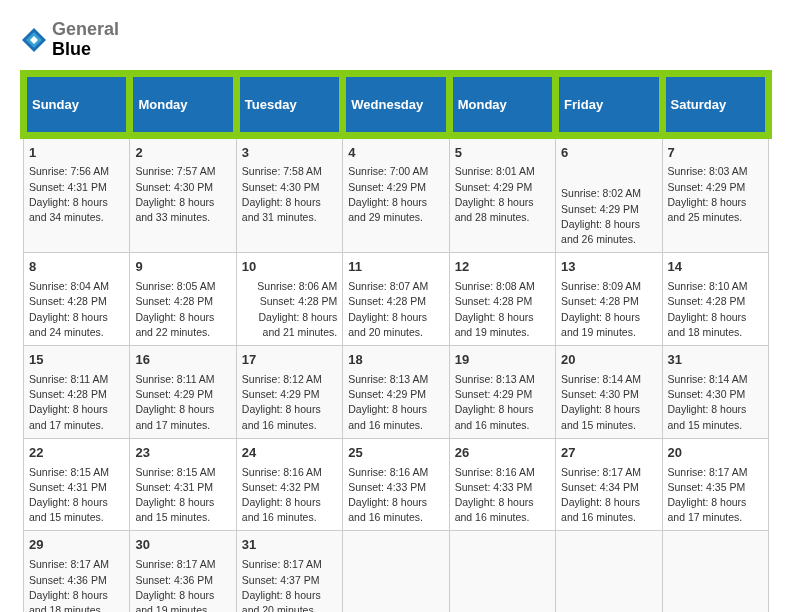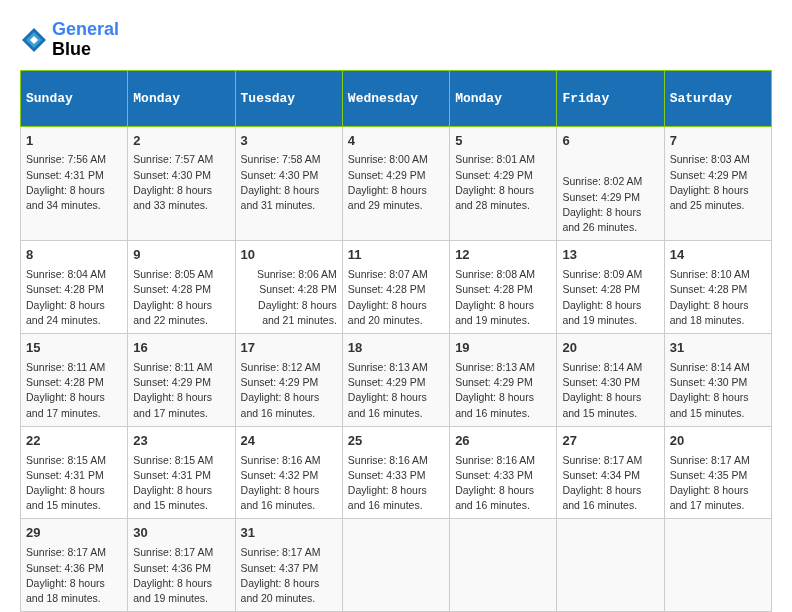--- a/index.html
+++ b/index.html
@@ -21,21 +21,21 @@
       align-items: center;
       gap: 4px;
     }
     .logo-text {
       font-size: 18px;
       font-weight: bold;
       color: #333;
       line-height: 1.1;
     }
     .logo-text span {
-      color: #3b82f6;
+      color: #737373;
     }
     .logo-icon {
       width: 28px;
       height: 28px;
     }
     .title-block {
       text-align: right;
     }
     .title-block h1 {
       font-size: 32px;
@@ -52,22 +52,21 @@
       border-collapse: collapse;
       font-size: 11px;
     }
     thead tr th {
       background-color: #1a6fb5;
       color: #fff;
       padding: 20px 5px;
       font-size: 13px;
       font-weight: bold;
       text-align: left;
-      border: 1px solid #84cc16;
-      font-family: Liberation Mono, monospace;
+      border: 7px solid #84cc16;
     }
     tbody tr td {
       border: 1px solid #ccc;
       padding: 5px;
       vertical-align: top;
       min-height: 80px;
       color: #333;
       line-height: 1.45;
     }
     tbody tr:nth-child(odd) td {
@@ -141,21 +140,21 @@
         </td>
         <td>
           <span class="day-num">3</span>
           <div class="day-info" style="white-space: pre-line;">Sunrise: 7:58 AM
 Sunset: 4:30 PM
 Daylight: 8 hours
 and 31 minutes.</div>
         </td>
         <td>
           <span class="day-num">4</span>
-          <div class="day-info" style="white-space: pre-line;">Sunrise: 8:00 AM
+          <div class="day-info" style="white-space: pre-line;">Sunrise: 7:00 AM
 Sunset: 4:29 PM
 Daylight: 8 hours
 and 29 minutes.</div>
         </td>
         <td>
           <span class="day-num">5</span>
           <div class="day-info" style="white-space: pre-line;">Sunrise: 8:01 AM
 Sunset: 4:29 PM
 Daylight: 8 hours
 and 28 minutes.</div>

